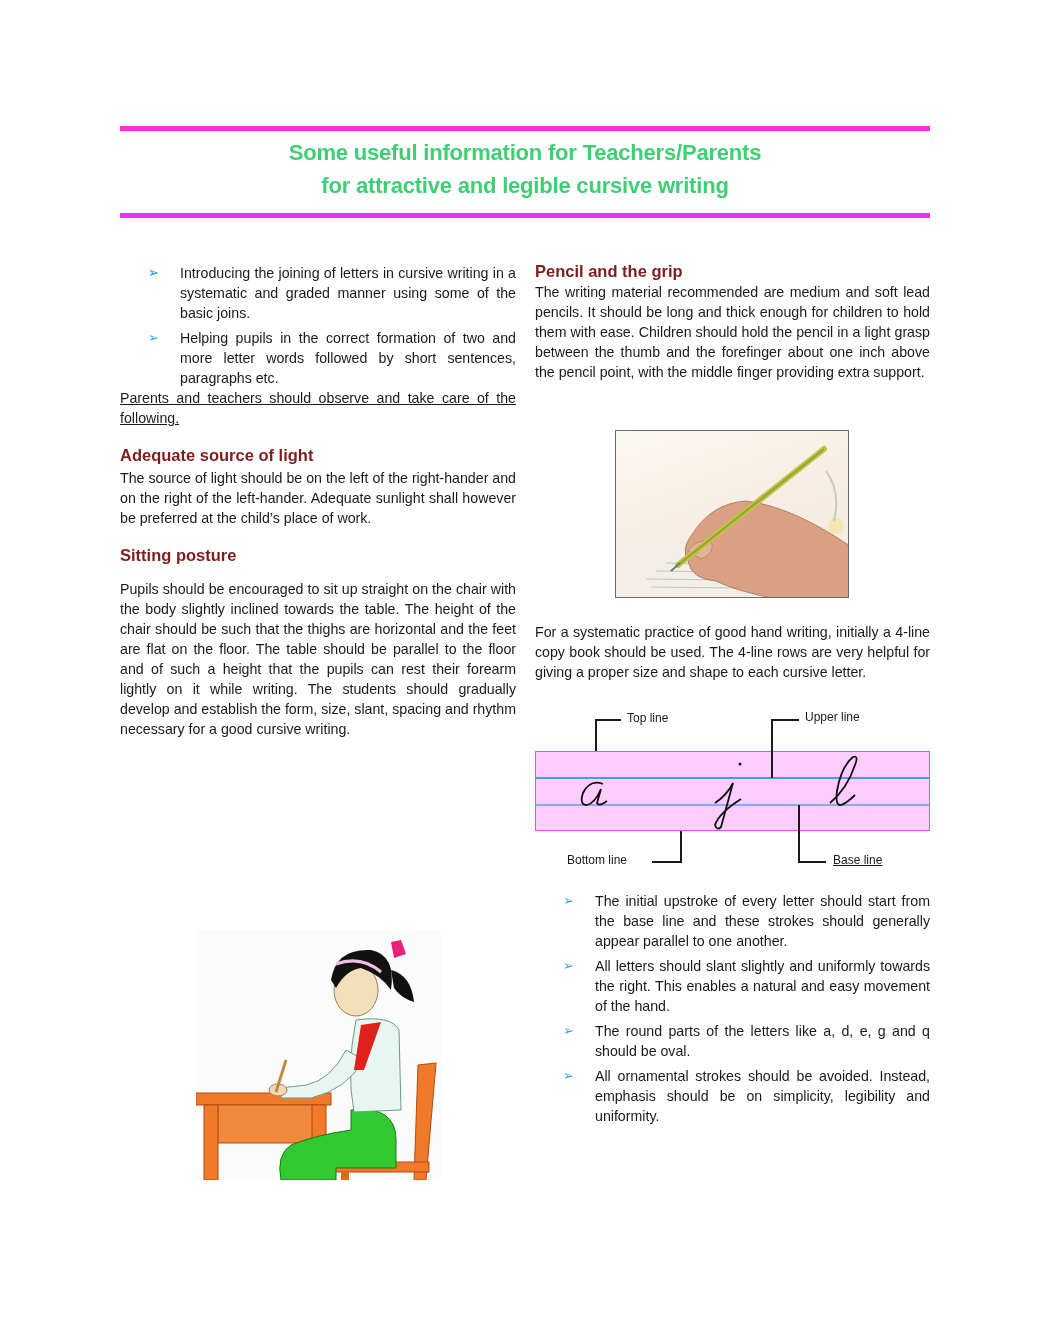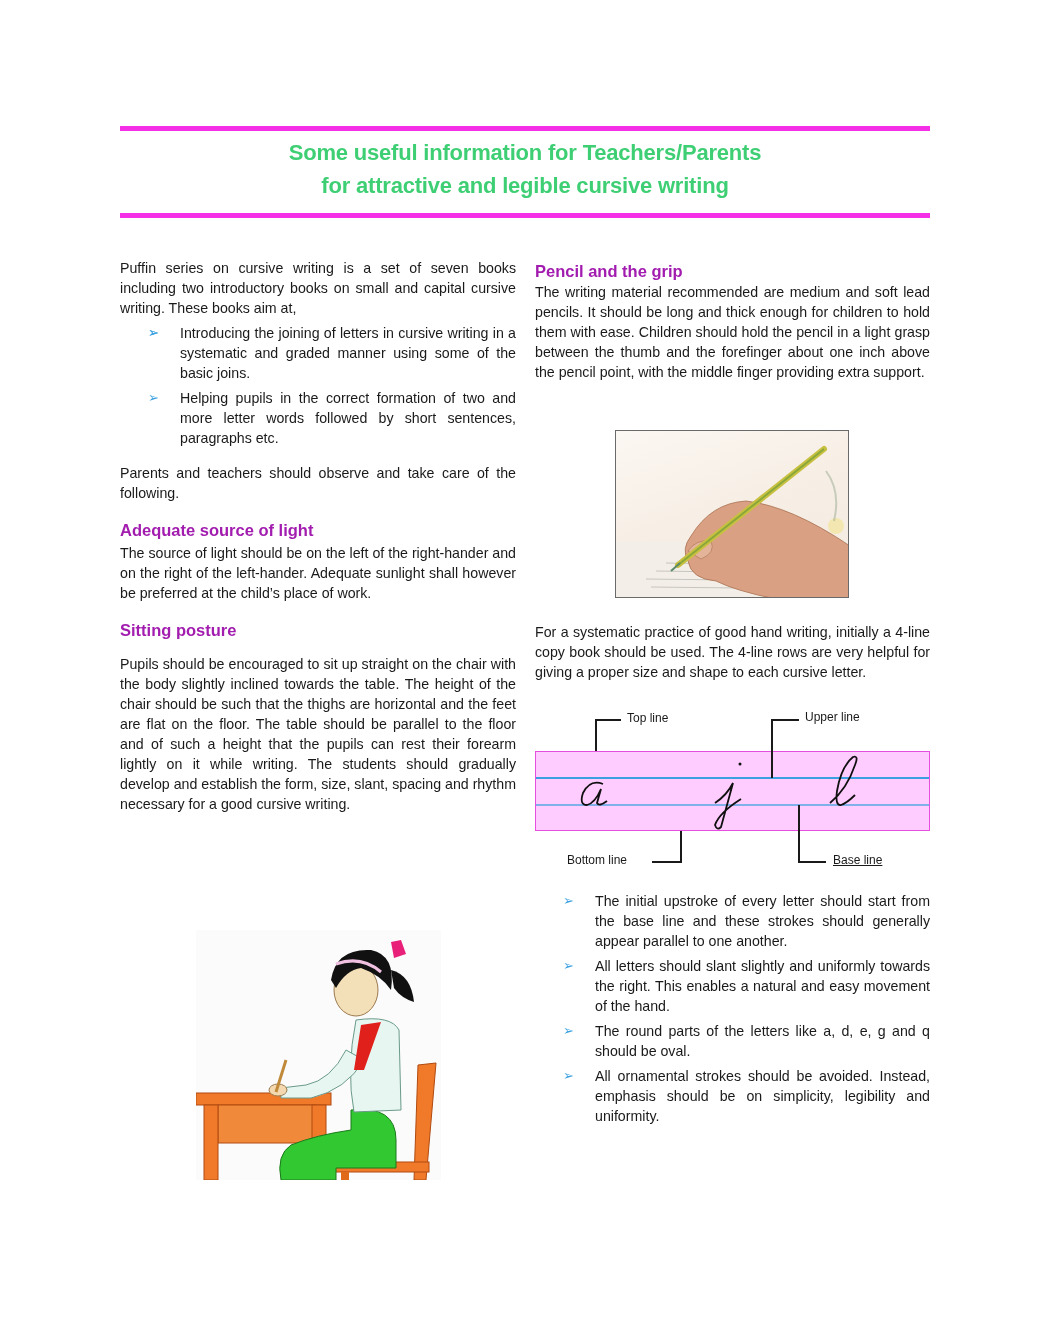--- a/index.html
+++ b/index.html
@@ -11,21 +11,21 @@
     .rule.bottom { top: 213px; }
 
     .title { position: absolute; left: 120px; top: 136px; width: 810px; text-align: center;
       color: #3ecf74; font-weight: bold; font-size: 22px; line-height: 33px; letter-spacing: -0.2px; }
 
     .col { position: absolute; top: 258px; width: 396px; font-size: 14.2px; line-height: 20px; }
     .col.left { left: 120px; }
     .col.right { left: 535px; width: 395px; }
 
     p.body { text-align: justify; }
-    h2.sec { color: #a21caf; font-size: 16.5px; font-weight: bold; line-height: 22px; }
+    h2.sec { color: #7f1d1d; font-size: 16.5px; font-weight: bold; line-height: 22px; }
 
     ul.bullets { list-style: none; }
     ul.bullets li { position: relative; padding-left: 60px; text-align: justify; margin-top: 5px; }
     ul.bullets li .arrow { position: absolute; left: 28px; top: 0; color: #3aa0e0; font-size: 13px; }
 
     .photo-grip { position: absolute; left: 615px; top: 430px; width: 234px; height: 168px;
       border: 1px solid #6a6a6a; overflow: hidden;
       background: linear-gradient(160deg, #fbf7f2 0%, #f7efe6 45%, #f2e9e0 100%); }
 
     .illus-posture { position: absolute; left: 196px; top: 930px; width: 245px; height: 250px; background: #fbfbfb; overflow: hidden; }
@@ -41,27 +41,26 @@
 <body>
 
 <div class="rule top"></div>
 <div class="title">
   <div>Some useful information for Teachers/Parents</div>
   <div>for attractive and legible cursive writing</div>
 </div>
 <div class="rule bottom"></div>
 
 <div class="col left">
-  <p class="body">Puffin series on cursive writing is a set of seven books including two introductory books on small and capital cursive writing. These books aim at,</p>
   <ul class="bullets" style="margin-top:2px;">
     <li><span class="arrow">➢</span></li>
     <li><span class="arrow">➢</span><span>Introducing the joining of letters in cursive writing in a systematic and graded manner using some of the basic joins.</span></li>
     <li><span class="arrow">➢</span><span>Helping pupils in the correct formation of two and more letter words followed by short sentences, paragraphs etc.</span></li>
   </ul>
-  <p class="body" style="margin-top:15px;">Parents and teachers should observe and take care of the following.</p>
+  <p class="body" style="text-decoration:underline;">Parents and teachers should observe and take care of the following.</p>
   <h2 class="sec" style="margin-top:16px;">Adequate source of light</h2>
   <p class="body" style="margin-top:2px;">The source of light should be on the left of the right-hander and on the right of the left-hander. Adequate sunlight shall however be preferred at the child’s place of work.</p>
   <h2 class="sec" style="margin-top:16px;">Sitting posture</h2>
   <p class="body" style="margin-top:13px;">Pupils should be encouraged to sit up straight on the chair with the body slightly inclined towards the table. The height of the chair should be such that the thighs are horizontal and the feet are flat on the floor. The table should be parallel to the floor and of such a height that the pupils can rest their forearm lightly on it while writing. The students should gradually develop and establish the form, size, slant, spacing and rhythm necessary for a good cursive writing.</p>
 </div>
 
 <div class="illus-posture">
   <svg width="245" height="250" viewBox="0 0 245 250">
 
     <path d="M222 135 L240 133 L230 250 L218 250 Z" fill="#f07a2a" stroke="#b04a10" stroke-width="1"></path>

